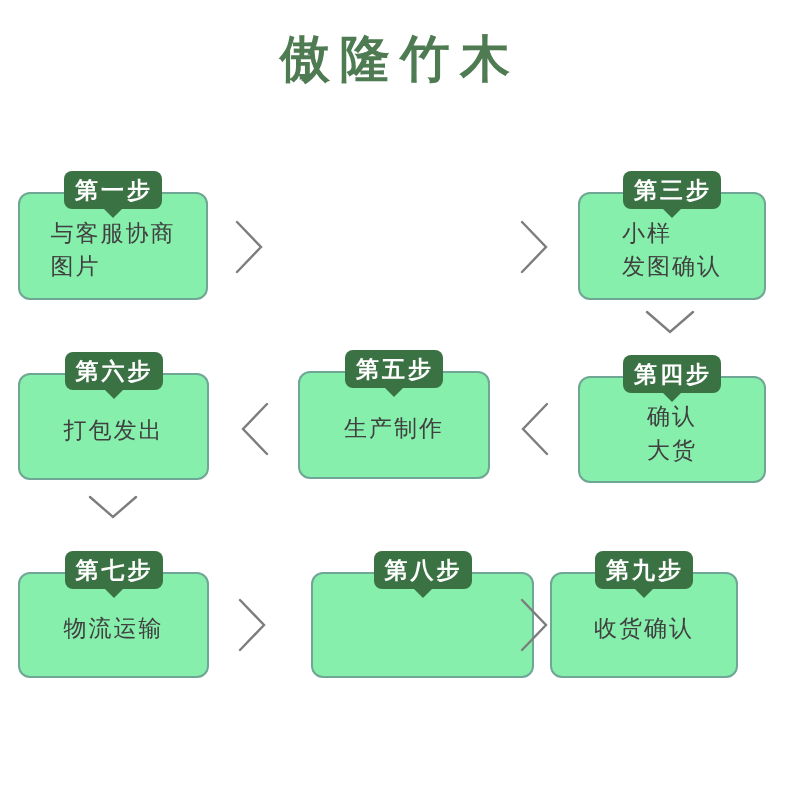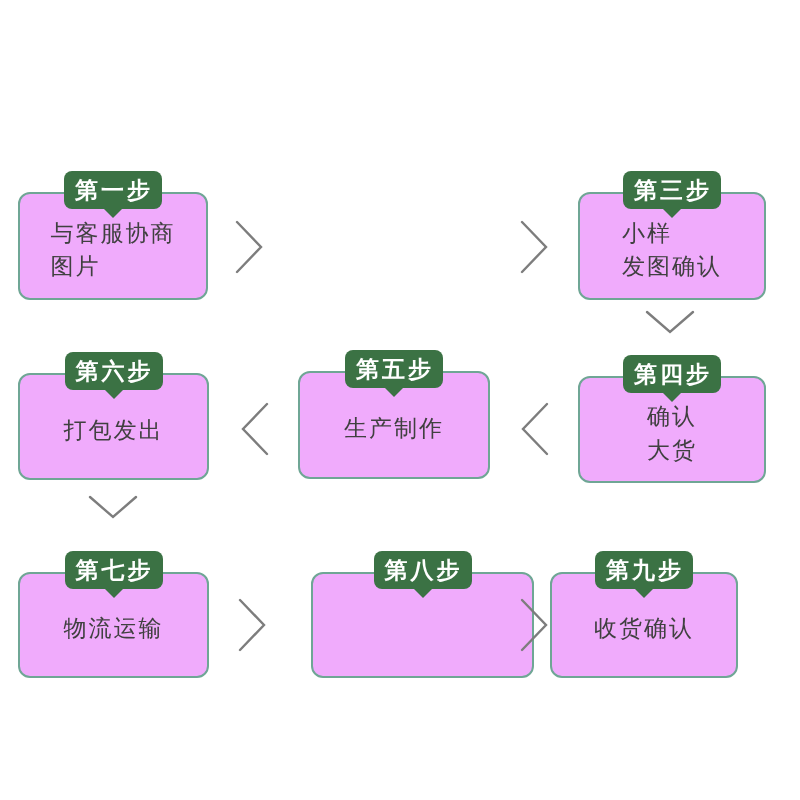--- a/index.html
+++ b/index.html
@@ -21,21 +21,21 @@
   .stage{position:relative;width:800px;height:800px;}
   .title{
     position:absolute;top:26px;left:0;width:800px;
     text-align:center;
     font-size:50px;font-weight:bold;
     letter-spacing:10px;
     color:var(--title,#4e7b52);
   }
   .step{
     position:absolute;
-    background:#f0abfc;
+    background:#86efac;
     border:2px solid var(--box-border,#6fa695);
     border-radius:12px;
     display:flex;align-items:center;justify-content:center;
     box-sizing:border-box;
   }
   .step-text{
     white-space:pre-line;
     font-size:23px;
     letter-spacing:2px;
     line-height:1.45;
@@ -72,20 +72,21 @@
     stroke-width:2.4;
     stroke-linecap:round;
     stroke-linejoin:miter;
   }
 </style>
 </head>
 <body>
 
 <div class="stage">
 
+  <div class="title">傲隆竹木</div>
 
   <div class="step" style="left:18px;top:192px;width:190px;height:108px">
     <div class="badge">第一步</div>
     <div class="step-text">与客服协商
 图片</div>
   </div>
   <svg class="chev" style="left:234px;top:219px" width="30" height="56">
       <polyline points="3,3 27,28 3,53"></polyline>
     </svg>
   <svg class="chev" style="left:519px;top:219px" width="30" height="56">

